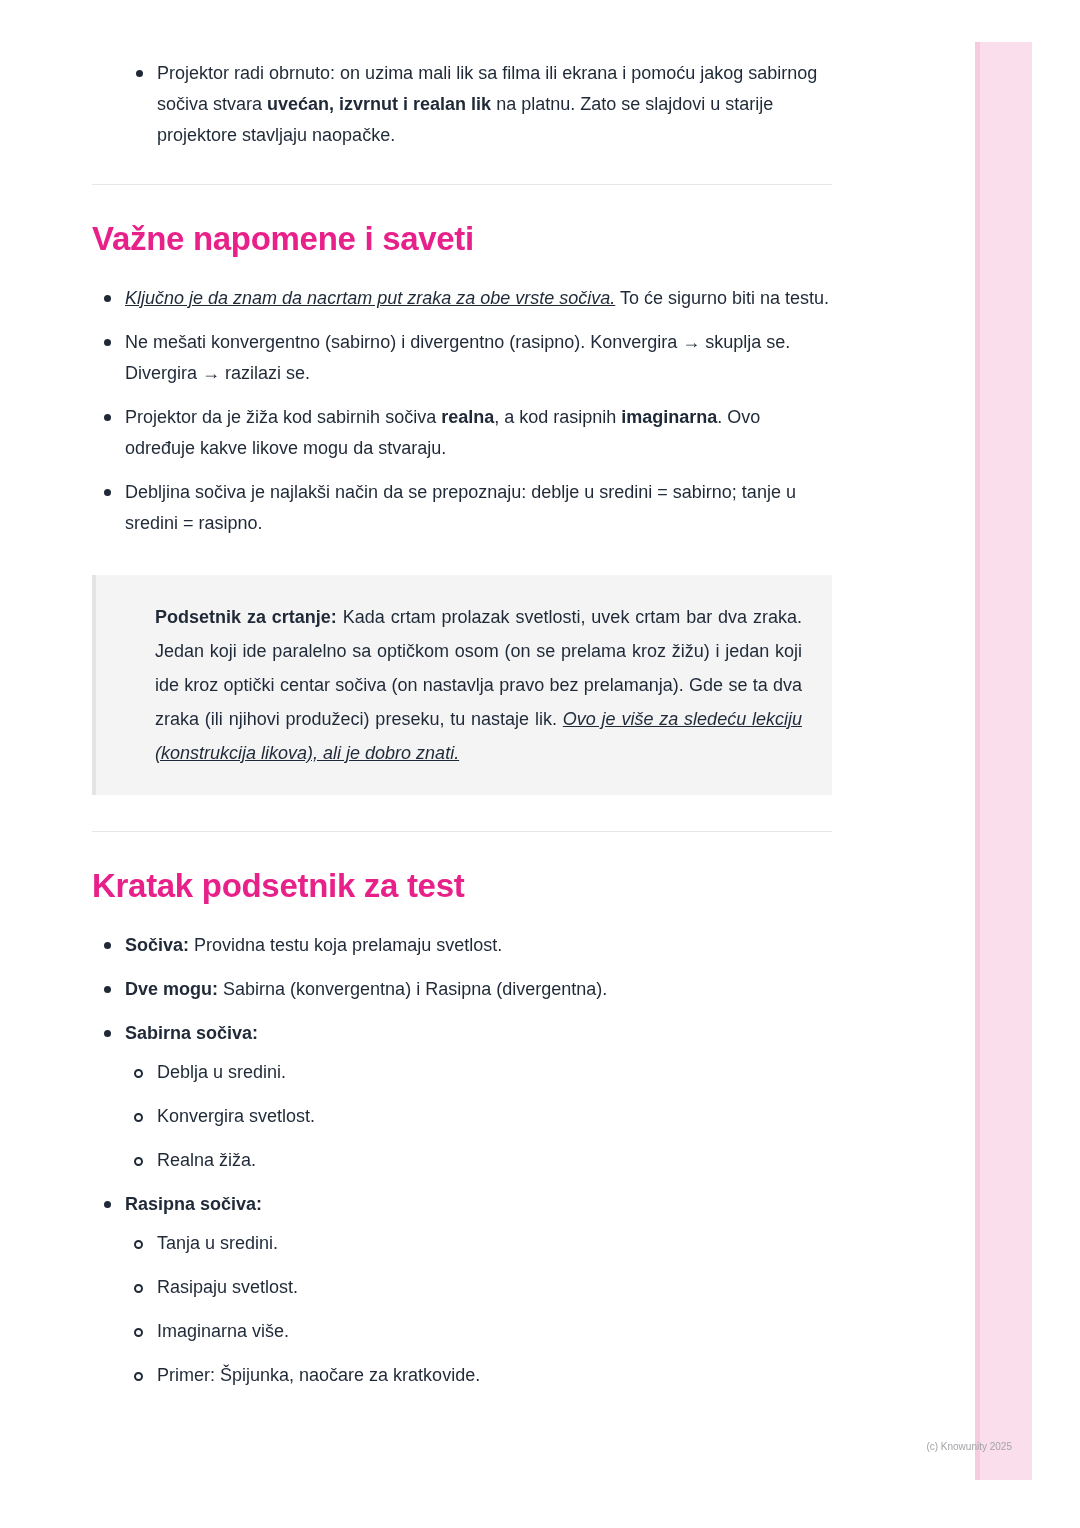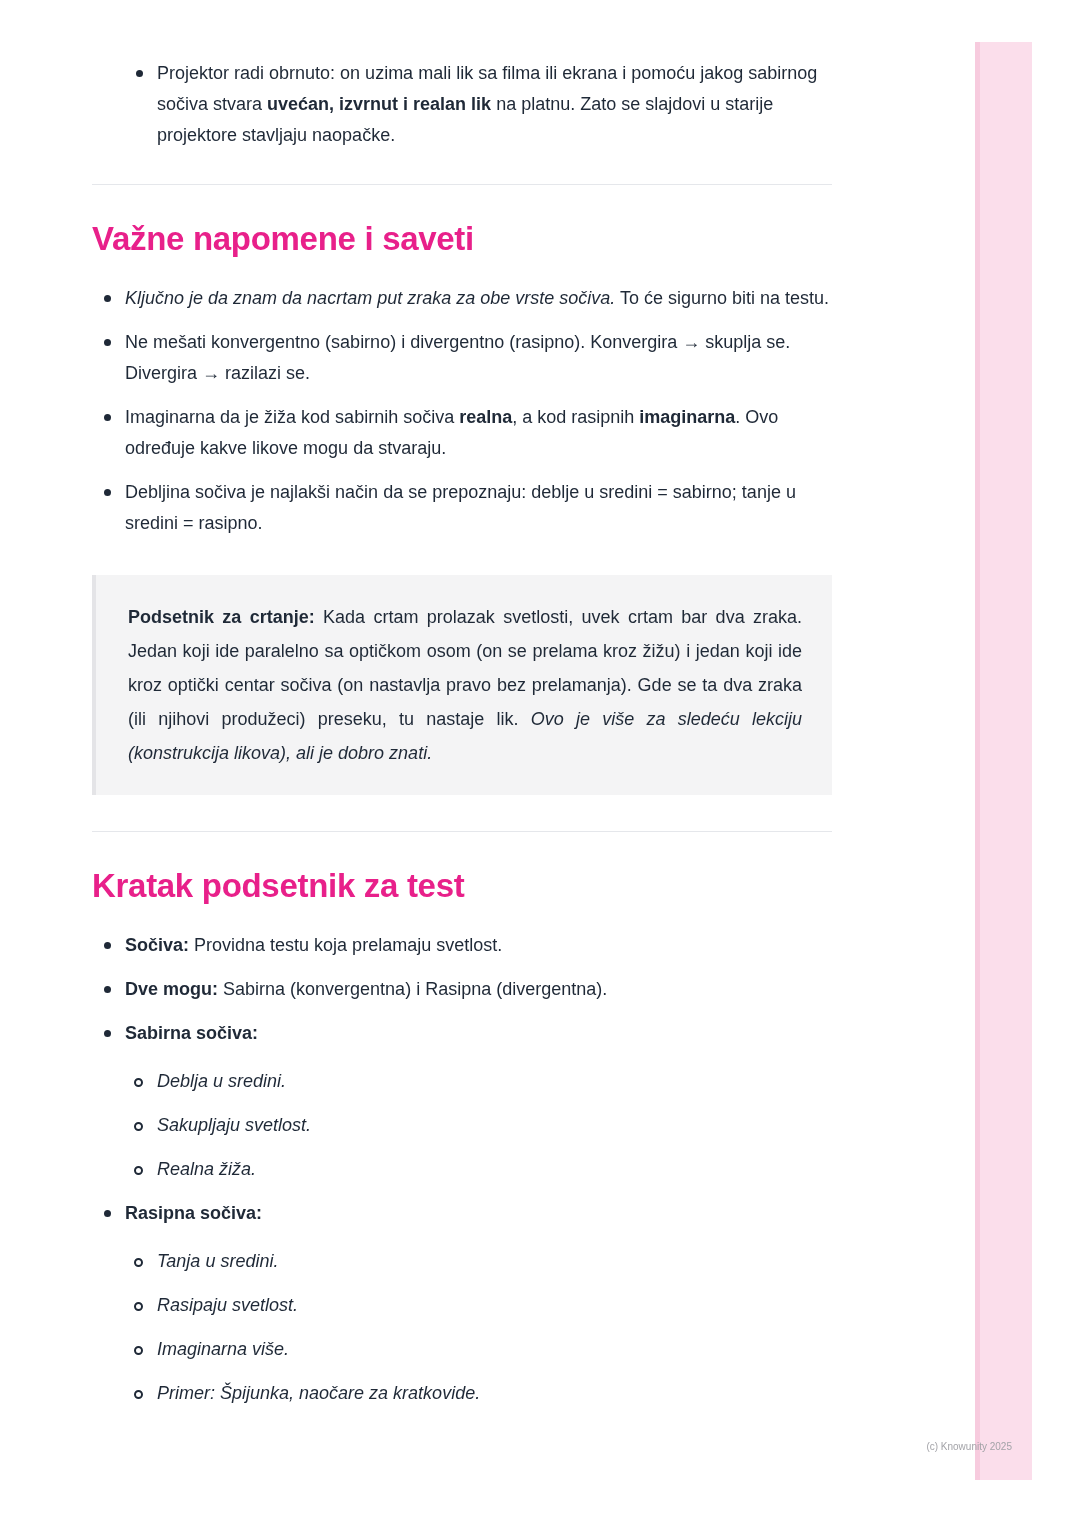--- a/index.html
+++ b/index.html
@@ -43,33 +43,33 @@
     margin-top:37px;margin-bottom:27px;
     font-size:33px;line-height:34px;font-weight:700;
     color:var(--accent);letter-spacing:-0.3px;
   }
   .callout{
     margin-top:36px;
     background:var(--callout-bg);
     border-left:4px solid var(--callout-border);
     padding:25px 30px 25px 32px;
   }
-  .callout-text{font-size:18px;line-height:34px;text-align:justify;}
-  .sublist{list-style:none;margin-top:17px;font-style:italic;}
+  .callout-text{font-size:18px;line-height:34px;text-align:justify;margin-left:27px;}
+  .sublist{list-style:none;margin-top:8px;}
   .sublist > li.l2{
     position:relative;padding-left:32px;margin-bottom:13px;
     font-size:18px;line-height:31px;
   }
   .sublist > li.l2::before{
     content:"";position:absolute;left:9px;top:12px;
     width:5px;height:5px;border:2px solid var(--body);border-radius:50%;
     background:transparent;
   }
   .b{font-weight:700;}
-  .i{font-style:italic;}
+  .i{font-style:italic;text-decoration:underline;}
   .footer{
     position:absolute;top:1441px;right:68px;
     font-size:10px;color:var(--footer);
   }
 </style>
 </head>
 <body>
 
 <div class="page">
 
@@ -81,38 +81,38 @@
         <li class="l1"><span><span>Projektor radi obrnuto: on uzima mali lik sa filma ili ekrana i pomoću jakog sabirnog sočiva stvara </span><span class="b">uvećan, izvrnut i realan lik</span><span> na platnu. Zato se slajdovi u starije projektore stavljaju naopačke.</span></span></li>
       </ul>
 
     <hr class="divider">
 
     <h2 class="section-title">Važne napomene i saveti</h2>
 
     <ul class="blist" id="notes-list">
         <li class="l1"><span><span class="i">Ključno je da znam da nacrtam put zraka za obe vrste sočiva.</span><span> To će sigurno biti na testu.</span></span></li>
         <li class="l1"><span><span>Ne mešati konvergentno (sabirno) i divergentno (rasipno). Konvergira → skuplja se. Divergira → razilazi se.</span></span></li>
-        <li class="l1"><span><span>Imaginarna da je žiža kod sabirnih sočiva </span><span class="b">realna</span><span>, a kod rasipnih </span><span class="b">imaginarna</span><span>. Ovo određuje kakve likove mogu da stvaraju.</span></span></li>
+        <li class="l1"><span><span>Projektor da je žiža kod sabirnih sočiva </span><span class="b">realna</span><span>, a kod rasipnih </span><span class="b">imaginarna</span><span>. Ovo određuje kakve likove mogu da stvaraju.</span></span></li>
         <li class="l1"><span><span>Debljina sočiva je najlakši način da se prepoznaju: deblje u sredini = sabirno; tanje u sredini = rasipno.</span></span></li>
       </ul>
 
     <div class="callout">
       <p class="callout-text" id="callout-text"><span class="b">Podsetnik za crtanje:</span><span> Kada crtam prolazak svetlosti, uvek crtam bar dva zraka. Jedan koji ide paralelno sa optičkom osom (on se prelama kroz žižu) i jedan koji ide kroz optički centar sočiva (on nastavlja pravo bez prelamanja). Gde se ta dva zraka (ili njihovi produžeci) preseku, tu nastaje lik. </span><span class="i">Ovo je više za sledeću lekciju (konstrukcija likova), ali je dobro znati.</span></p>
     </div>
 
     <hr class="divider divider-2">
 
     <h2 class="section-title">Kratak podsetnik za test</h2>
 
     <ul class="blist" id="summary-list">
         <li class="l1"><span><span class="b">Sočiva:</span><span> Providna testu koja prelamaju svetlost.</span></span></li>
         <li class="l1"><span><span class="b">Dve mogu:</span><span> Sabirna (konvergentna) i Rasipna (divergentna).</span></span></li>
         <li class="l1"><span><span class="b">Sabirna sočiva:</span></span><ul class="sublist">
             <li class="l2">Deblja u sredini.</li>
-            <li class="l2">Sakupljaju svetlost.</li>
+            <li class="l2">Konvergira svetlost.</li>
             <li class="l2">Realna žiža.</li>
           </ul></li>
         <li class="l1"><span><span class="b">Rasipna sočiva:</span></span><ul class="sublist">
             <li class="l2">Tanja u sredini.</li>
             <li class="l2">Rasipaju svetlost.</li>
             <li class="l2">Imaginarna više.</li>
             <li class="l2">Primer: Špijunka, naočare za kratkovide.</li>
           </ul></li>
       </ul>
 

